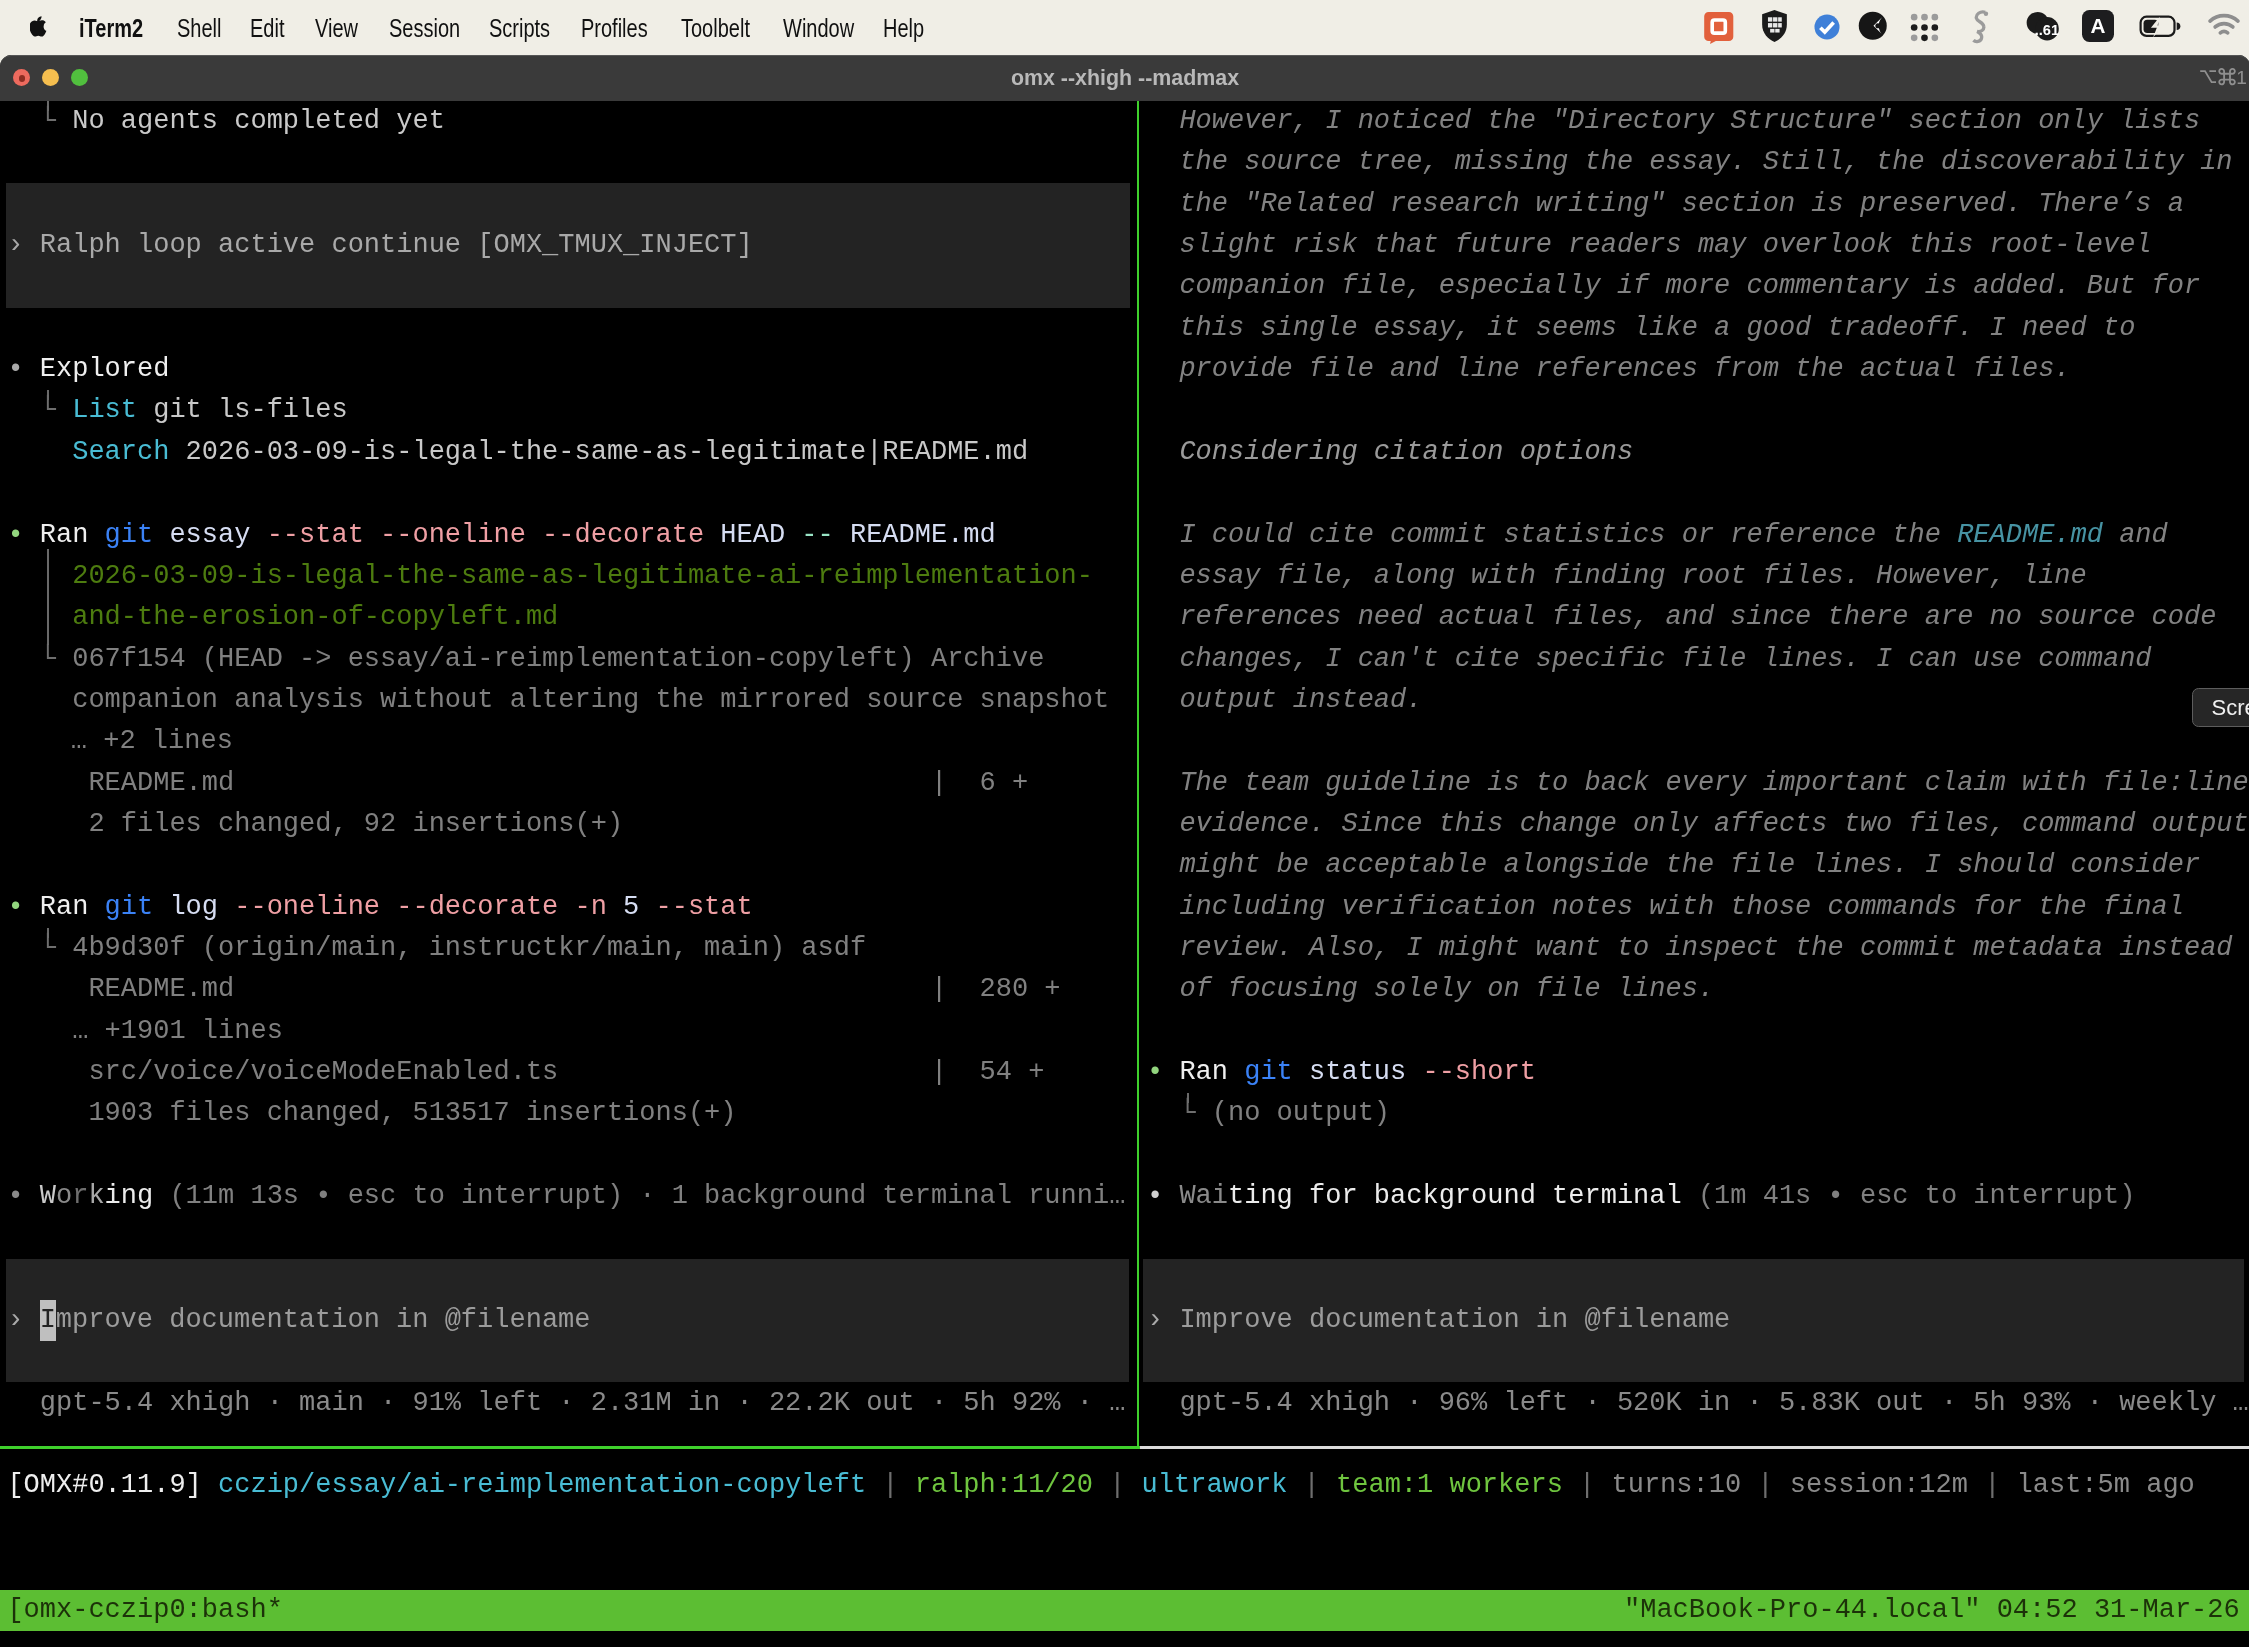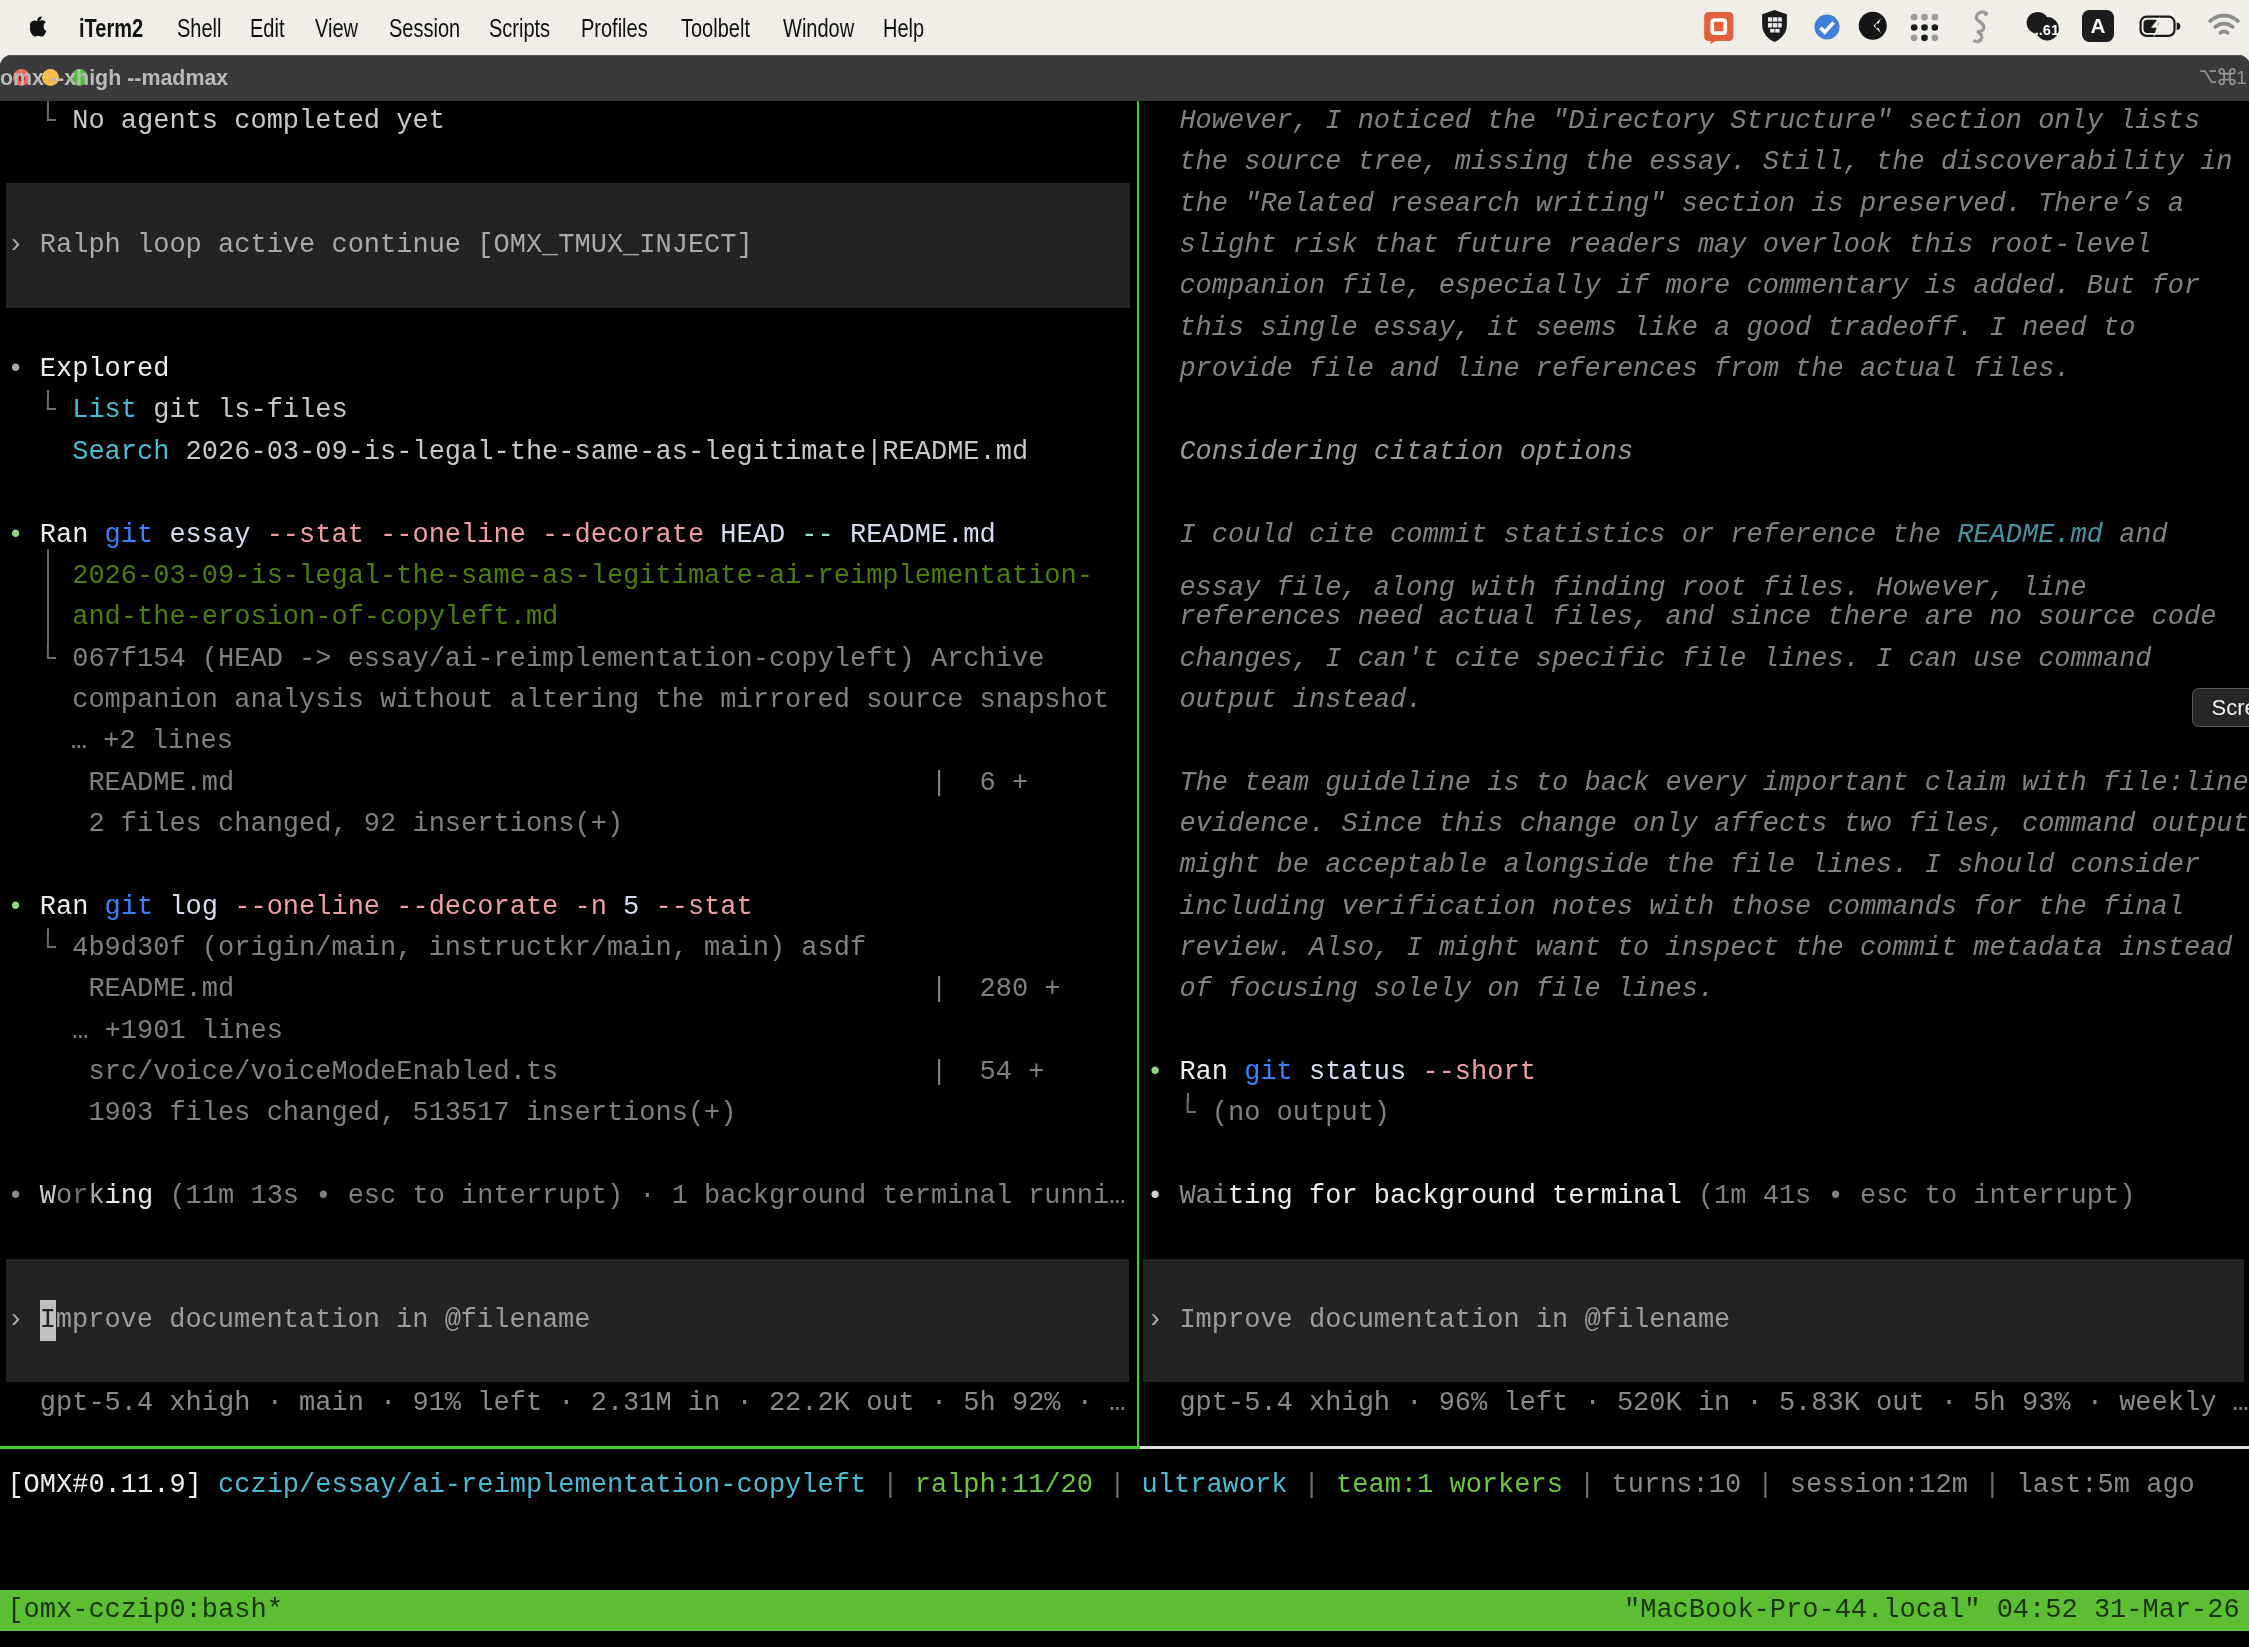--- a/index.html
+++ b/index.html
@@ -2,21 +2,21 @@
 <html style="font-size:11.8px"><head><meta charset="utf-8"><style>
 html,body{margin:0;padding:0;width:2250px;height:1648px;background:#000;overflow:hidden}
 body{position:relative;font-family:"Liberation Sans",sans-serif}
 .ab{position:absolute}
 #menubar{left:0;top:0;width:2250px;height:54px;background:#F0EEE6}
 .mi{position:absolute;top:0;height:54px;line-height:56px;font-size:25px;color:#111;transform:scaleX(.8);transform-origin:0 50%}
 #bgtop{left:0;top:54px;width:2250px;height:22px;background:#F0EEE6}
 #win{left:0;top:55px;width:2250px;height:1592px;background:#000;border-radius:11.8px 11.8px 0 0}
 #titlebar{left:0;top:0;width:2250px;height:45px;background:#3A3A3A;border-radius:11.8px 11.8px 0 0;border-top:0.7px solid #565656}
 .tl{position:absolute;top:69px;width:17px;height:17px;border-radius:50%}
-#title{left:0;top:55px;width:2250px;height:45px;line-height:47px;text-align:left;font-size:21.4px;font-weight:bold;color:#B9B9B9}
+#title{left:0;top:55px;width:2250px;height:45px;line-height:47px;text-align:center;font-size:21.4px;font-weight:bold;color:#B9B9B9}
 .r{position:absolute;white-space:pre;font:27px/41px "Liberation Mono",monospace;color:#C9C9C9}
 .b{font-weight:normal}
 .i{font-style:italic}
 .w{color:#EFEFEF}
 .dim{color:#808080}
 .g2{color:#A9A9A9}
 .gd{color:#6E6E6E}
 .gb{color:#92D57E}
 .blu{color:#3b82f6}
 .lav{color:#D6DDF2}
@@ -161,21 +161,21 @@
 <div class="r" style="left:7.4px;top:1383px"><span class="sg">  gpt-5.4 xhigh · main · 91% left · 2.31M in · 22.2K out · 5h 92% · …</span></div>
 <div class="r" style="left:1147px;top:101px"><span class="ig i">  However, I noticed the "Directory Structure" section only lists</span></div>
 <div class="r" style="left:1147px;top:142px"><span class="ig i">  the source tree, missing the essay. Still, the discoverability in</span></div>
 <div class="r" style="left:1147px;top:184px"><span class="ig i">  the "Related research writing" section is preserved. There’s a</span></div>
 <div class="r" style="left:1147px;top:225px"><span class="ig i">  slight risk that future readers may overlook this root-level</span></div>
 <div class="r" style="left:1147px;top:266px"><span class="ig i">  companion file, especially if more commentary is added. But for</span></div>
 <div class="r" style="left:1147px;top:308px"><span class="ig i">  this single essay, it seems like a good tradeoff. I need to</span></div>
 <div class="r" style="left:1147px;top:349px"><span class="ig i">  provide file and line references from the actual files.</span></div>
 <div class="r" style="left:1147px;top:432px"><span class="ig b i" style="color:#9A9A9A">  Considering citation options</span></div>
 <div class="r" style="left:1147px;top:515px"><span class="ig i">  I could cite commit statistics or reference the </span><span class="tlt i">README.md</span><span class="ig i"> and</span></div>
-<div class="r" style="left:1147px;top:568px"><span class="ig i">  essay file, along with finding root files. However, line</span></div>
+<div class="r" style="left:1147px;top:556px"><span class="ig i">  essay file, along with finding root files. However, line</span></div>
 <div class="r" style="left:1147px;top:597px"><span class="ig i">  references need actual files, and since there are no source code</span></div>
 <div class="r" style="left:1147px;top:639px"><span class="ig i">  changes, I can't cite specific file lines. I can use command</span></div>
 <div class="r" style="left:1147px;top:680px"><span class="ig i">  output instead.</span></div>
 <div class="r" style="left:1147px;top:763px"><span class="ig i">  The team guideline is to back every important claim with file:line</span></div>
 <div class="r" style="left:1147px;top:804px"><span class="ig i">  evidence. Since this change only affects two files, command output</span></div>
 <div class="r" style="left:1147px;top:845px"><span class="ig i">  might be acceptable alongside the file lines. I should consider</span></div>
 <div class="r" style="left:1147px;top:887px"><span class="ig i">  including verification notes with those commands for the final</span></div>
 <div class="r" style="left:1147px;top:928px"><span class="ig i">  review. Also, I might want to inspect the commit metadata instead</span></div>
 <div class="r" style="left:1147px;top:969px"><span class="ig i">  of focusing solely on file lines.</span></div>
 <div class="r" style="left:1147px;top:1052px"><span class="gb">• </span><span class="w b">Ran</span> <span class="blu">git</span> <span class="lav">status</span> <span class="sal">--short</span></div>

